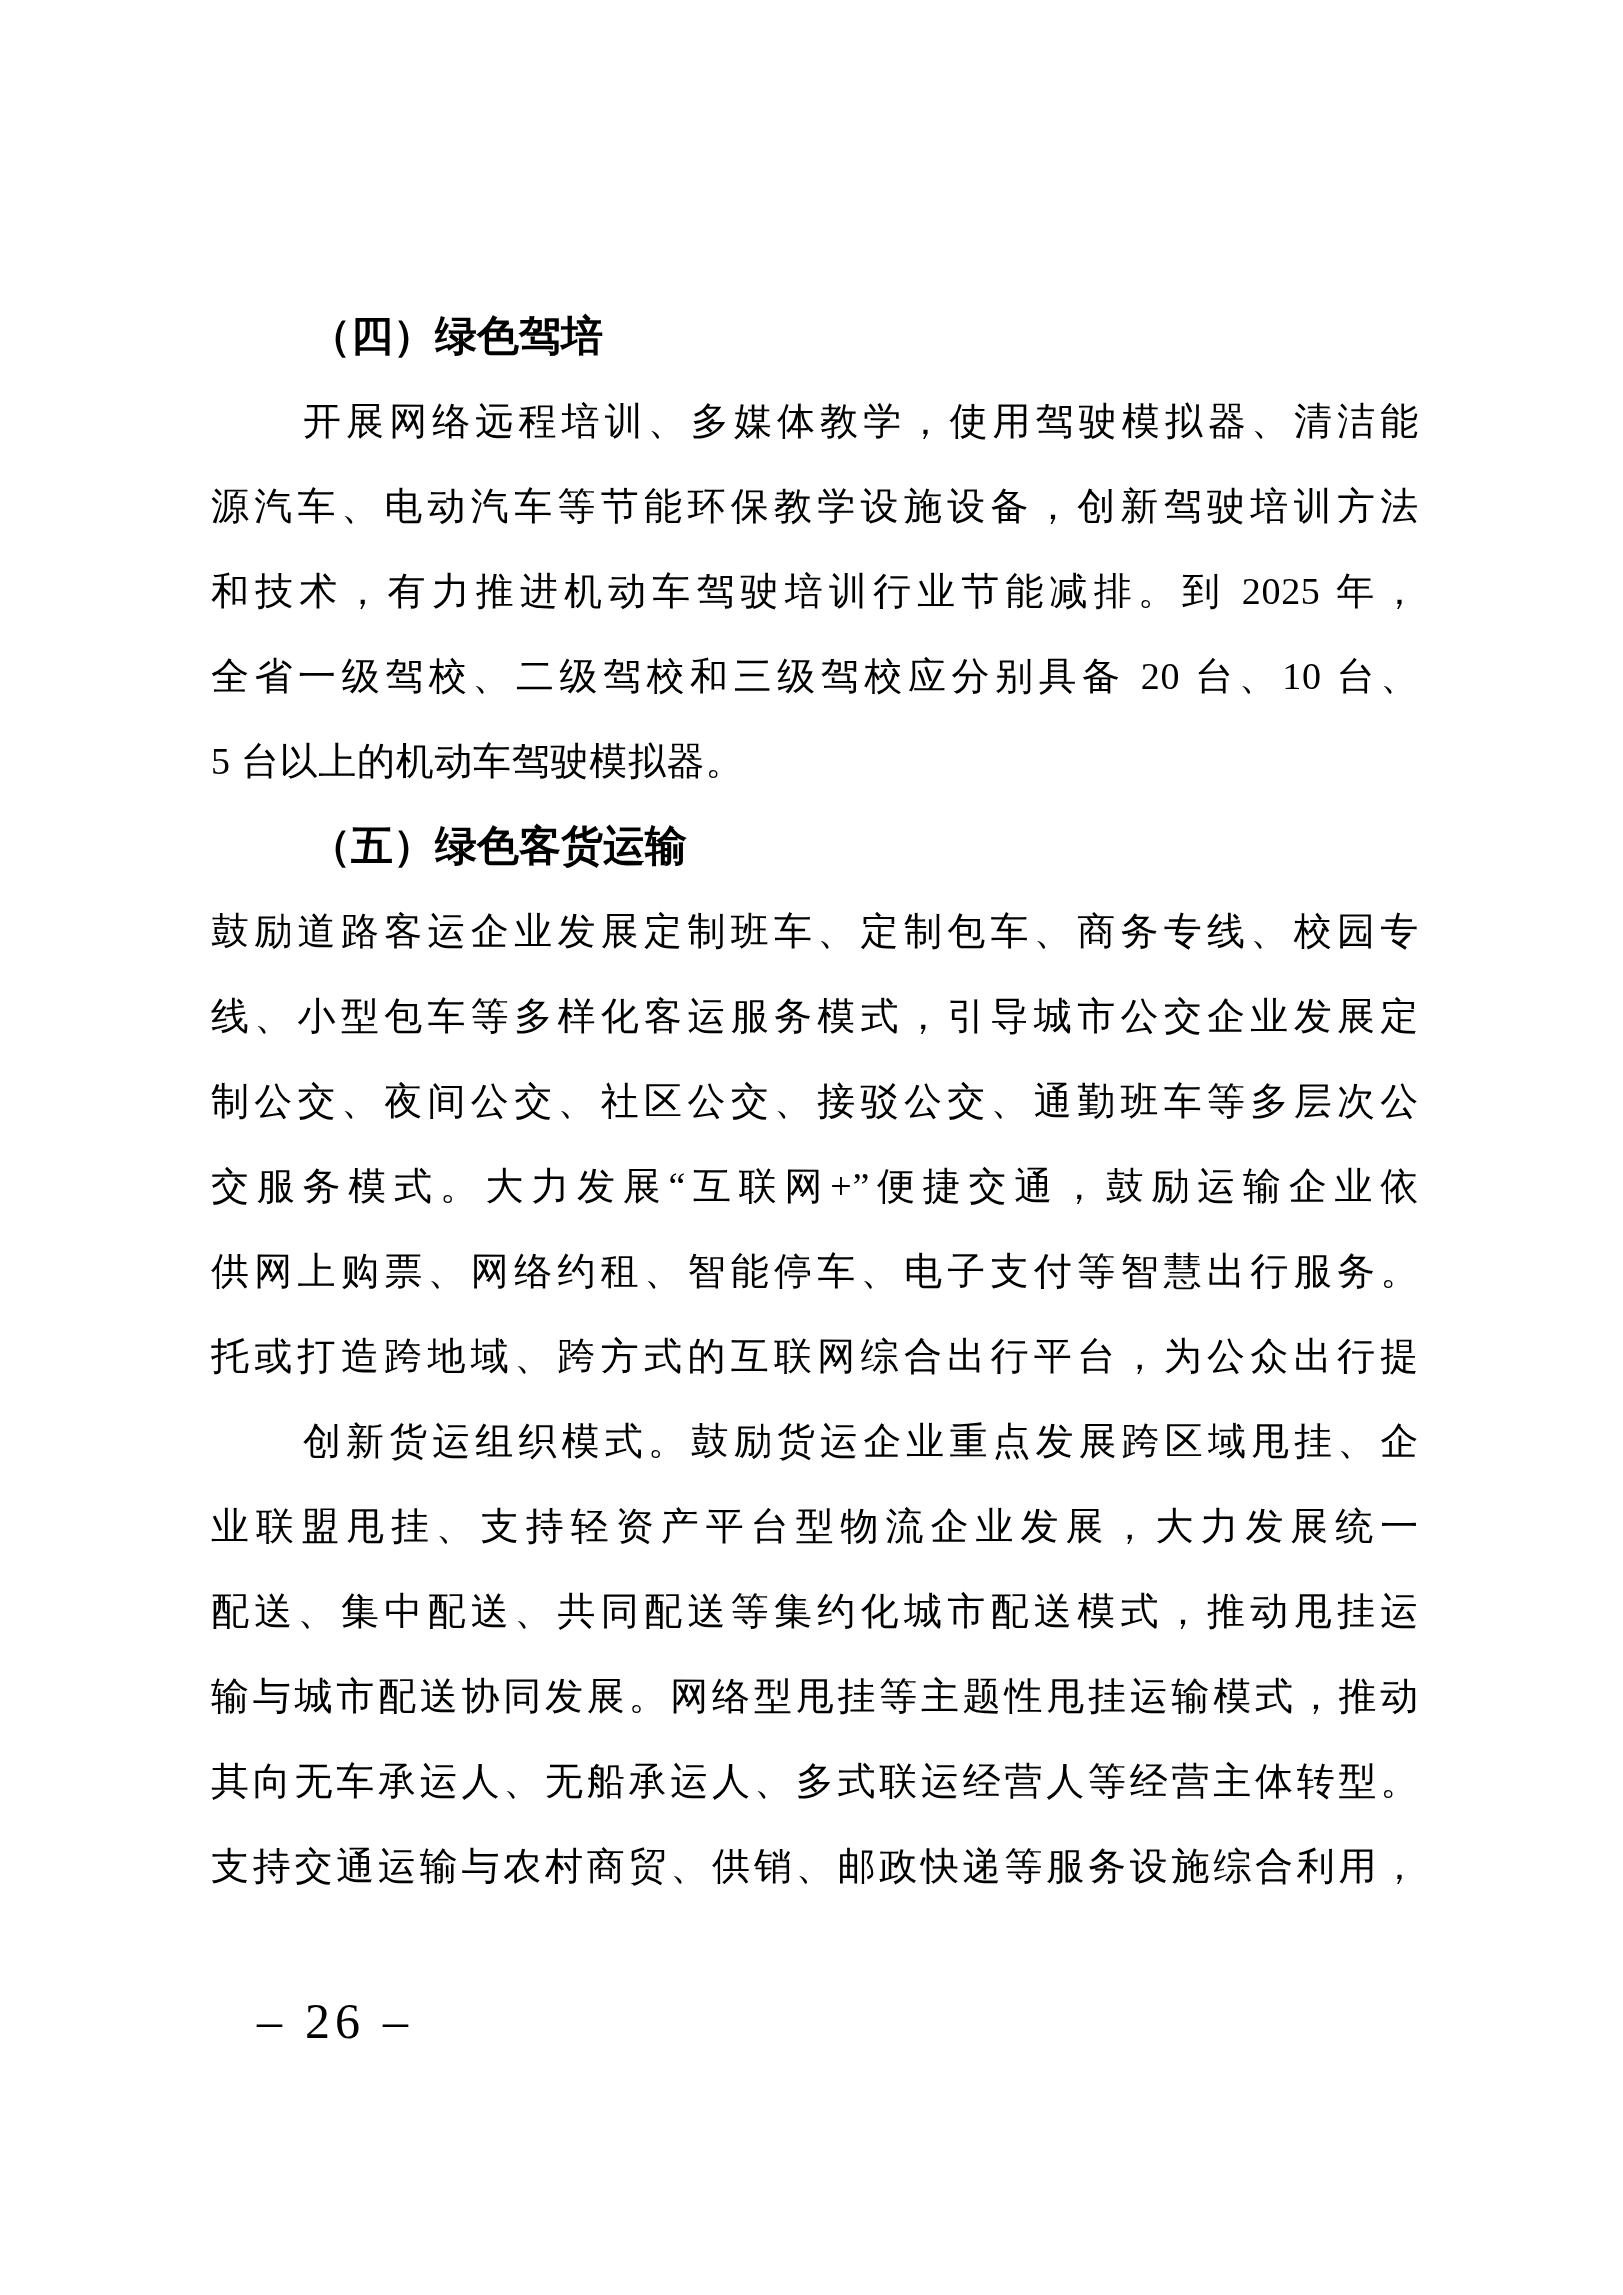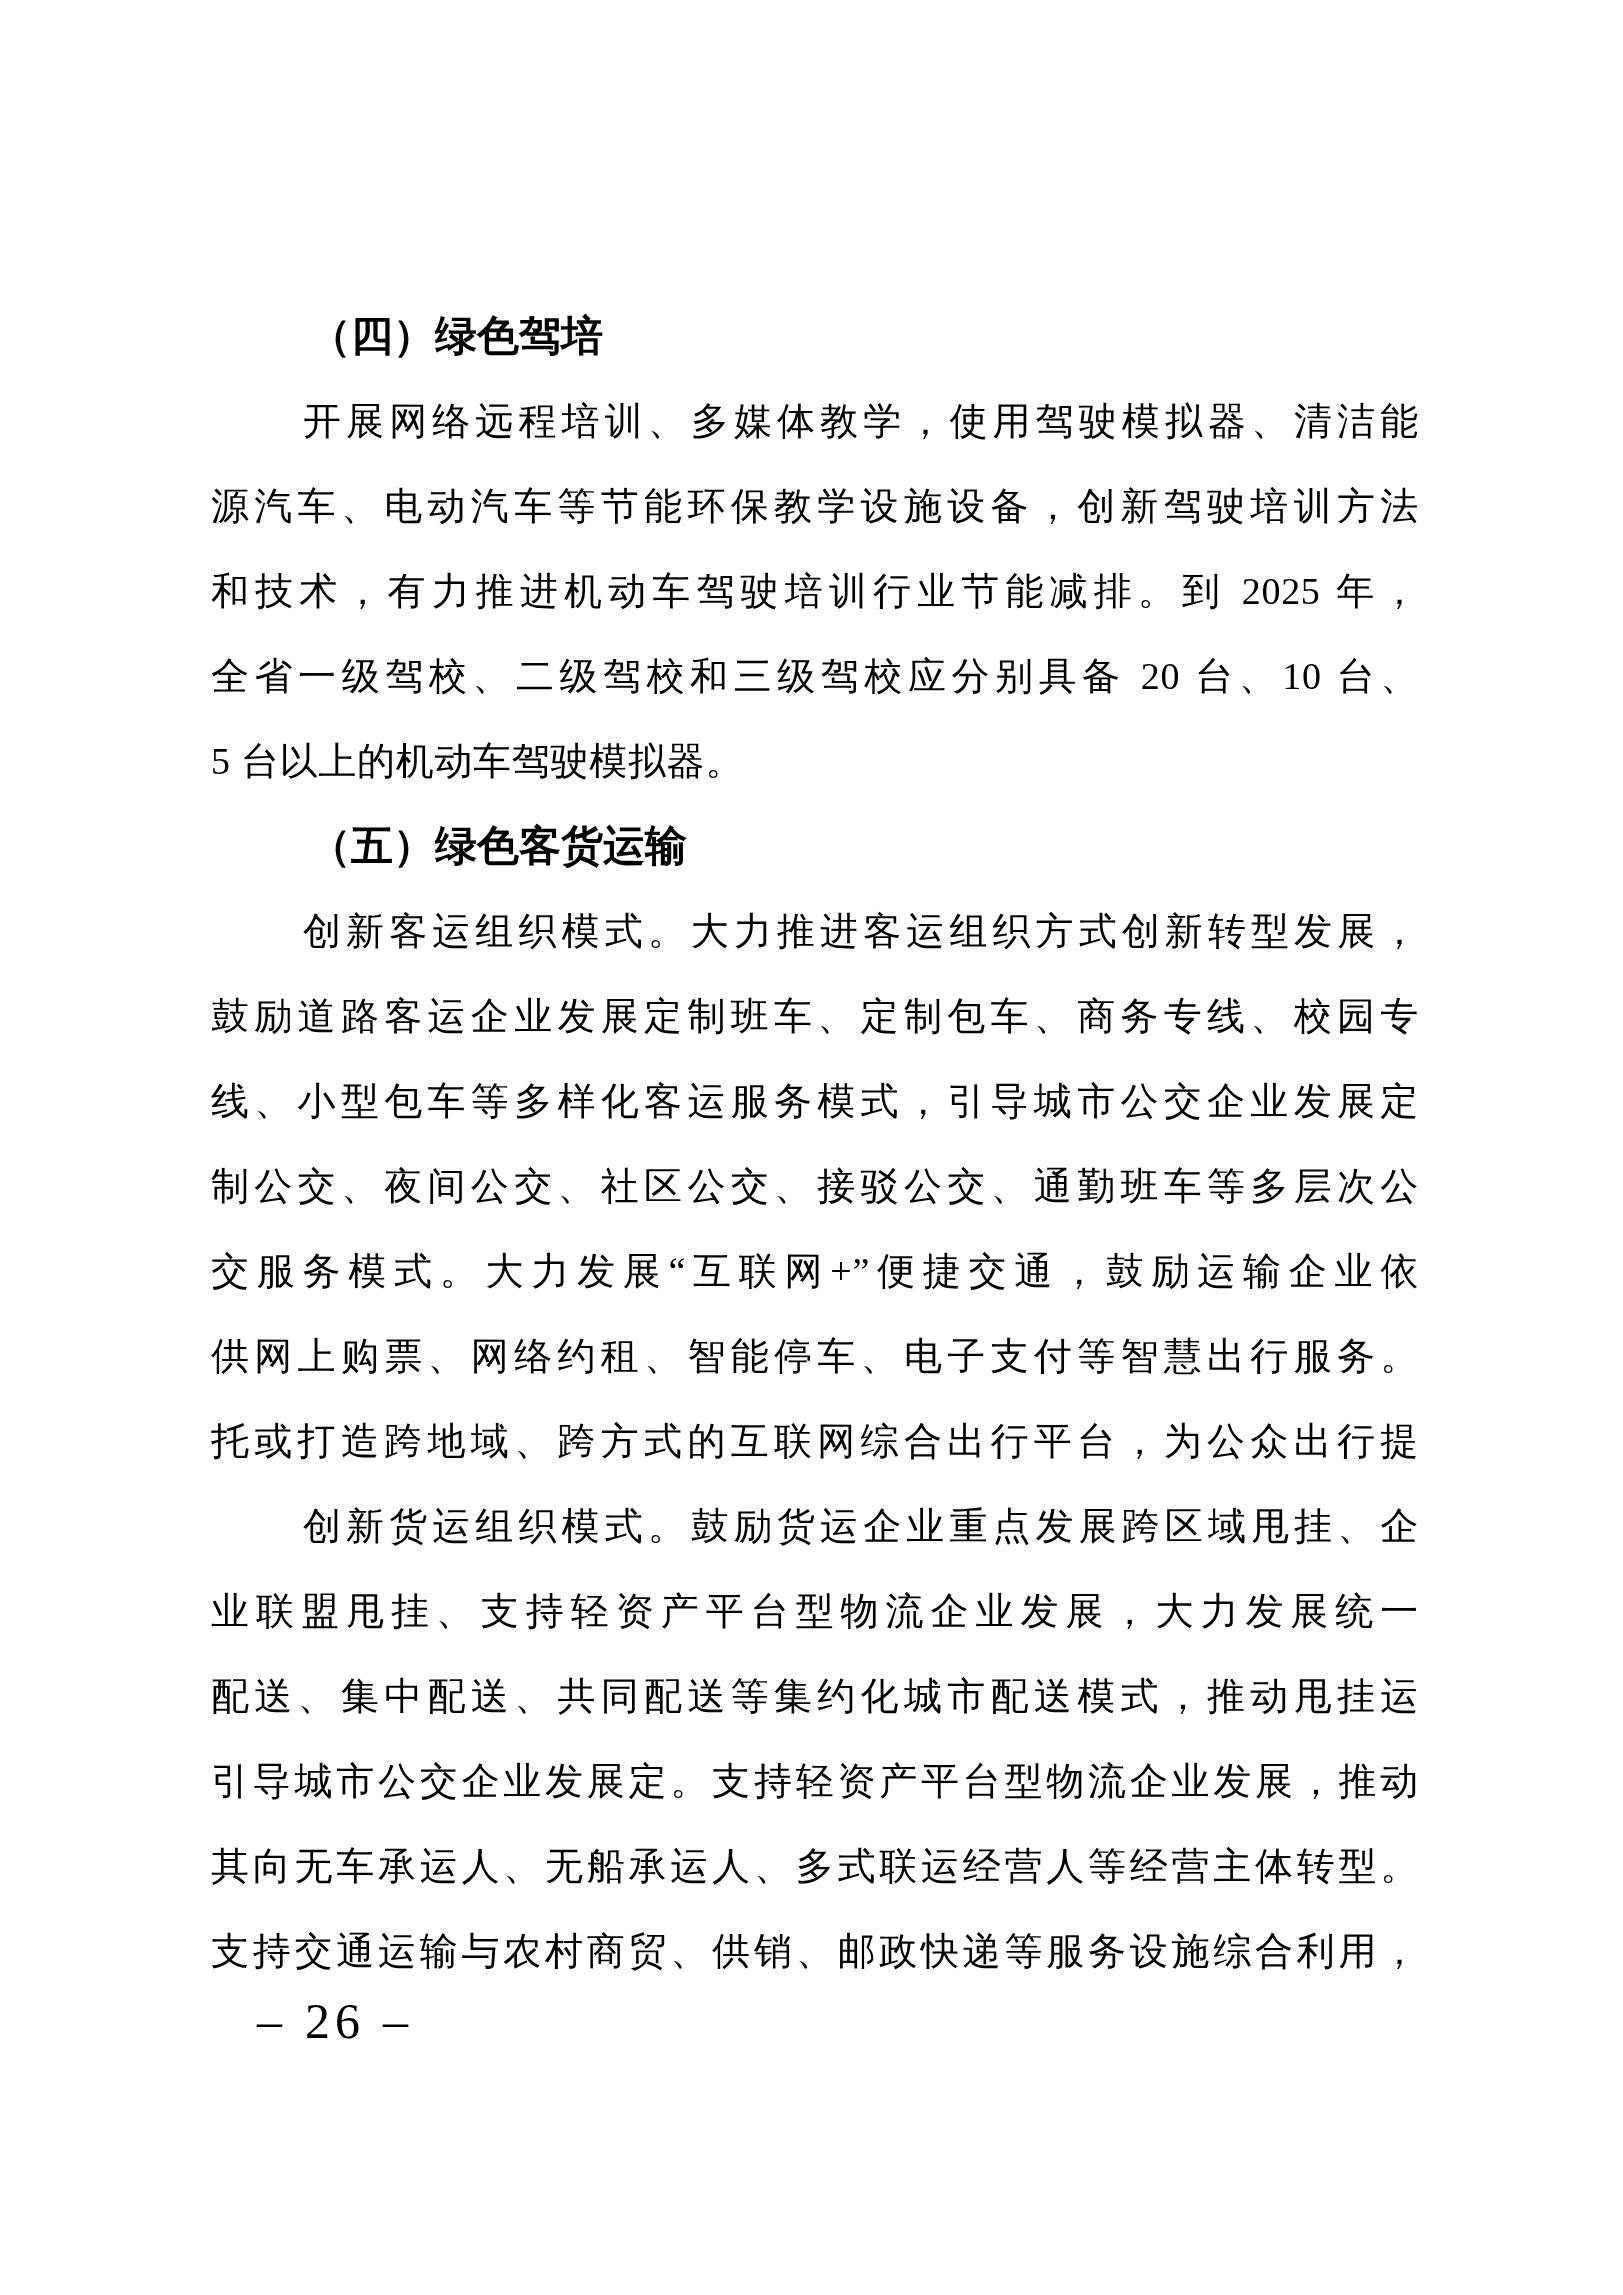--- a/index.html
+++ b/index.html
@@ -58,29 +58,28 @@
 
 <div class="page">
   <div class="content">
     <div class="line heading">（四）绿色驾培</div>
     <div class="line justify indent">开展网络远程培训、多媒体教学，使用驾驶模拟器、清洁能</div>
     <div class="line justify">源汽车、电动汽车等节能环保教学设施设备，创新驾驶培训方法</div>
     <div class="line justify">和技术，有力推进机动车驾驶培训行业节能减排。到 2025 年，</div>
     <div class="line justify">全省一级驾校、二级驾校和三级驾校应分别具备 20 台、10 台、</div>
     <div class="line">5 台以上的机动车驾驶模拟器。</div>
     <div class="line heading">（五）绿色客货运输</div>
-    <div class="line justify indent">创新客运组织模式。大力推进客运组织方式创新转型发展，</div>
     <div class="line justify">鼓励道路客运企业发展定制班车、定制包车、商务专线、校园专</div>
     <div class="line justify">线、小型包车等多样化客运服务模式，引导城市公交企业发展定</div>
     <div class="line justify">制公交、夜间公交、社区公交、接驳公交、通勤班车等多层次公</div>
     <div class="line justify">交服务模式。大力发展“互联网+”便捷交通，鼓励运输企业依</div>
     <div class="line justify">供网上购票、网络约租、智能停车、电子支付等智慧出行服务。</div>
     <div class="line justify">托或打造跨地域、跨方式的互联网综合出行平台，为公众出行提</div>
     <div class="line justify indent">创新货运组织模式。鼓励货运企业重点发展跨区域甩挂、企</div>
     <div class="line justify">业联盟甩挂、支持轻资产平台型物流企业发展，大力发展统一</div>
     <div class="line justify">配送、集中配送、共同配送等集约化城市配送模式，推动甩挂运</div>
-    <div class="line justify">引导城市公交企业发展定。支持轻资产平台型物流企业发展，推动</div>
+    <div class="line justify">输与城市配送协同发展。网络型甩挂等主题性甩挂运输模式，推动</div>
     <div class="line justify">其向无车承运人、无船承运人、多式联运经营人等经营主体转型。</div>
     <div class="line justify">支持交通运输与农村商贸、供销、邮政快递等服务设施综合利用，</div>
   </div>
   <div class="page-number">– 26 –</div>
 </div>
 
 
 </body></html>

